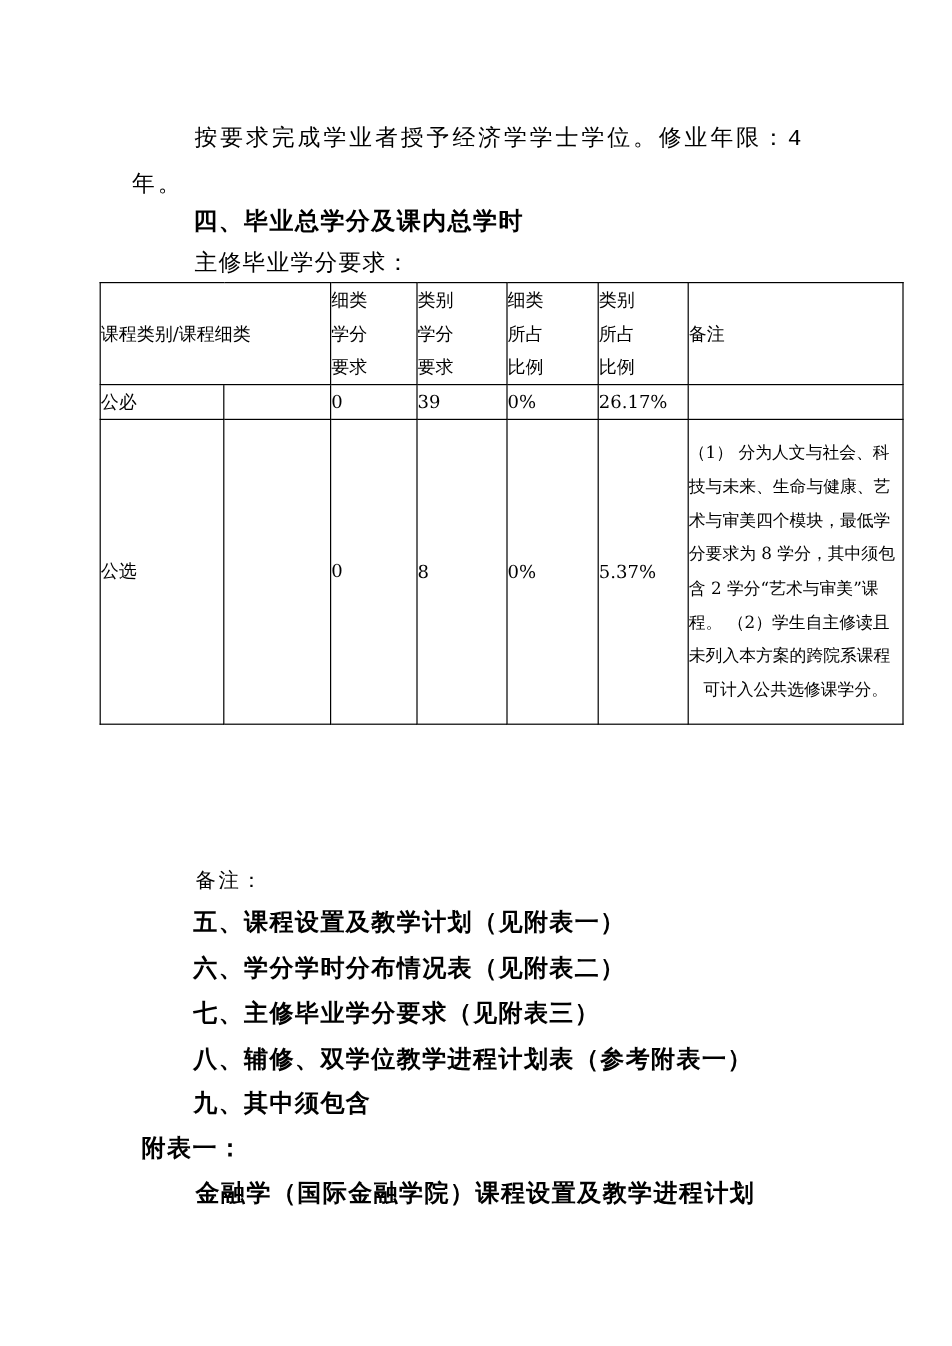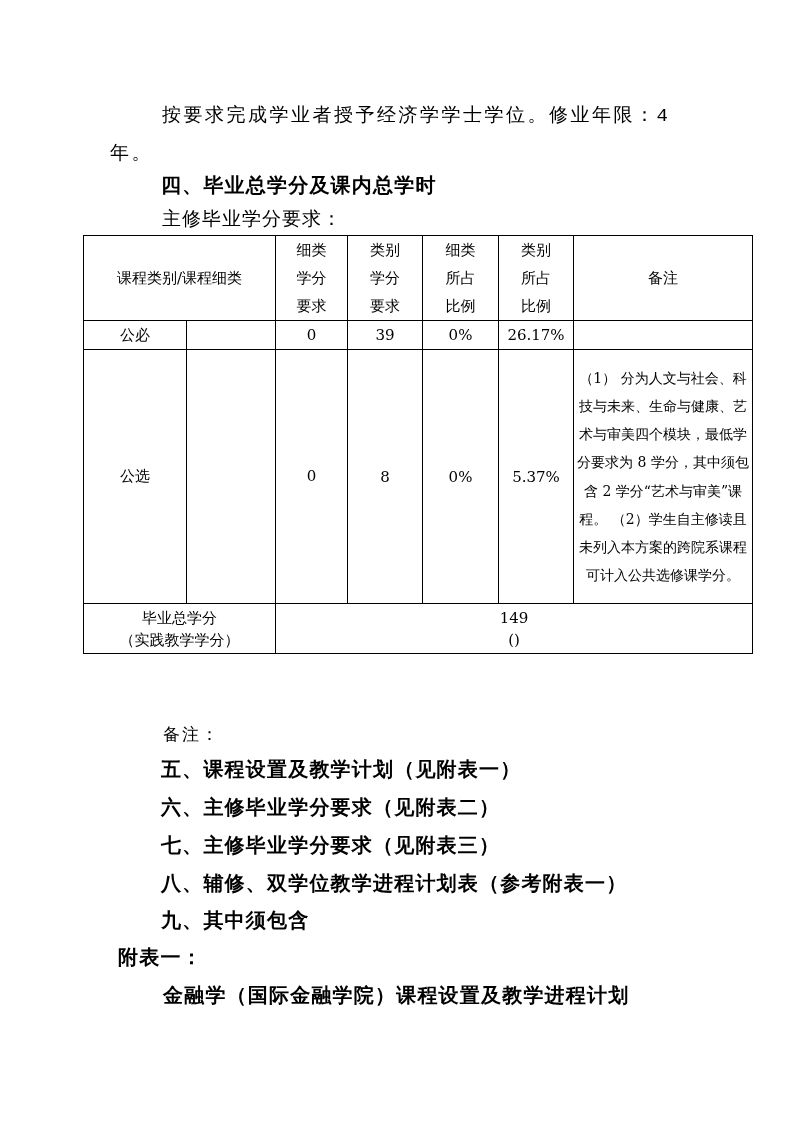--- a/index.html
+++ b/index.html
@@ -17,21 +17,21 @@
     font-family:"Liberation Sans","DejaVu Sans",sans-serif;
     font-weight:bold; font-size:20px; letter-spacing:1.2px; line-height:26px;
   }
   table.credits {
     position:absolute; left:83px; top:235px;
     width:669px; border-collapse:collapse; table-layout:fixed;
     font-size:15px; color:#000;
   }
   table.credits td {
     border:1px solid #000;
-    text-align:center; vertical-align:middle;
+    text-align:left; vertical-align:middle;
     padding:0; overflow:hidden;
   }
   table.credits tr.hdr td { line-height:28px; }
   td.zero-top { vertical-align:top; line-height:27px; padding-top:2px; }
   td.remark-cell {
     vertical-align:top;
     text-align:justify; text-align-last:center;
     padding:6px 7px 0 7px;
     font-size:14px; line-height:28.2px; letter-spacing:0;
     white-space:normal;
@@ -102,38 +102,28 @@
     <tr style="height:254px">
       <td>公选</td>
       <td></td>
       <td class="zero-top">0</td>
       <td>8</td>
       <td>0%</td>
       <td>5.37%</td>
       <td class="remark-cell">（1） 分为人文与社会、科技与未来、生命与健康、艺术与审美四个模块，最低学分要求为 8 学分，其中须包含 2 学分“艺术与审美”课程。 （2）学生自主修读且未列入本方案的跨院系课程可计入公共选修课学分。</td>
     </tr>
 
-    <tr style="height:50px">
-      <td colspan="2" class="total-label">
-        <div>毕业总学分</div>
-        <div>（实践教学学分）</div>
-      </td>
-      <td colspan="5" class="total-value">
-        <div>149</div>
-        <div>()</div>
-      </td>
-    </tr>
   </tbody>
 </table>
 
 <div class="abs note-text" style="left:163px; top:725px">备注：</div>
 
 <div class="abs bold-item" style="left:161px; top:756px">五、课程设置及教学计划（见附表一）</div>
 
-<div class="abs bold-item" style="left:161px; top:794px">六、主修毕业学分要求（见附表二）</div>
+<div class="abs bold-item" style="left:161px; top:794px">六、学分学时分布情况表（见附表二）</div>
 
 <div class="abs bold-item" style="left:161px; top:832px">七、主修毕业学分要求（见附表三）</div>
 
 <div class="abs bold-item" style="left:161px; top:870px">八、辅修、双学位教学进程计划表（参考附表一）</div>
 
 <div class="abs bold-item" style="left:161px; top:907px">九、其中须包含</div>
 
 <div class="abs bold-item" style="left:118px; top:944px">附表一：</div>
 
 <div class="abs bold-item" style="left:163px; top:982px">金融学（国际金融学院）课程设置及教学进程计划</div>

